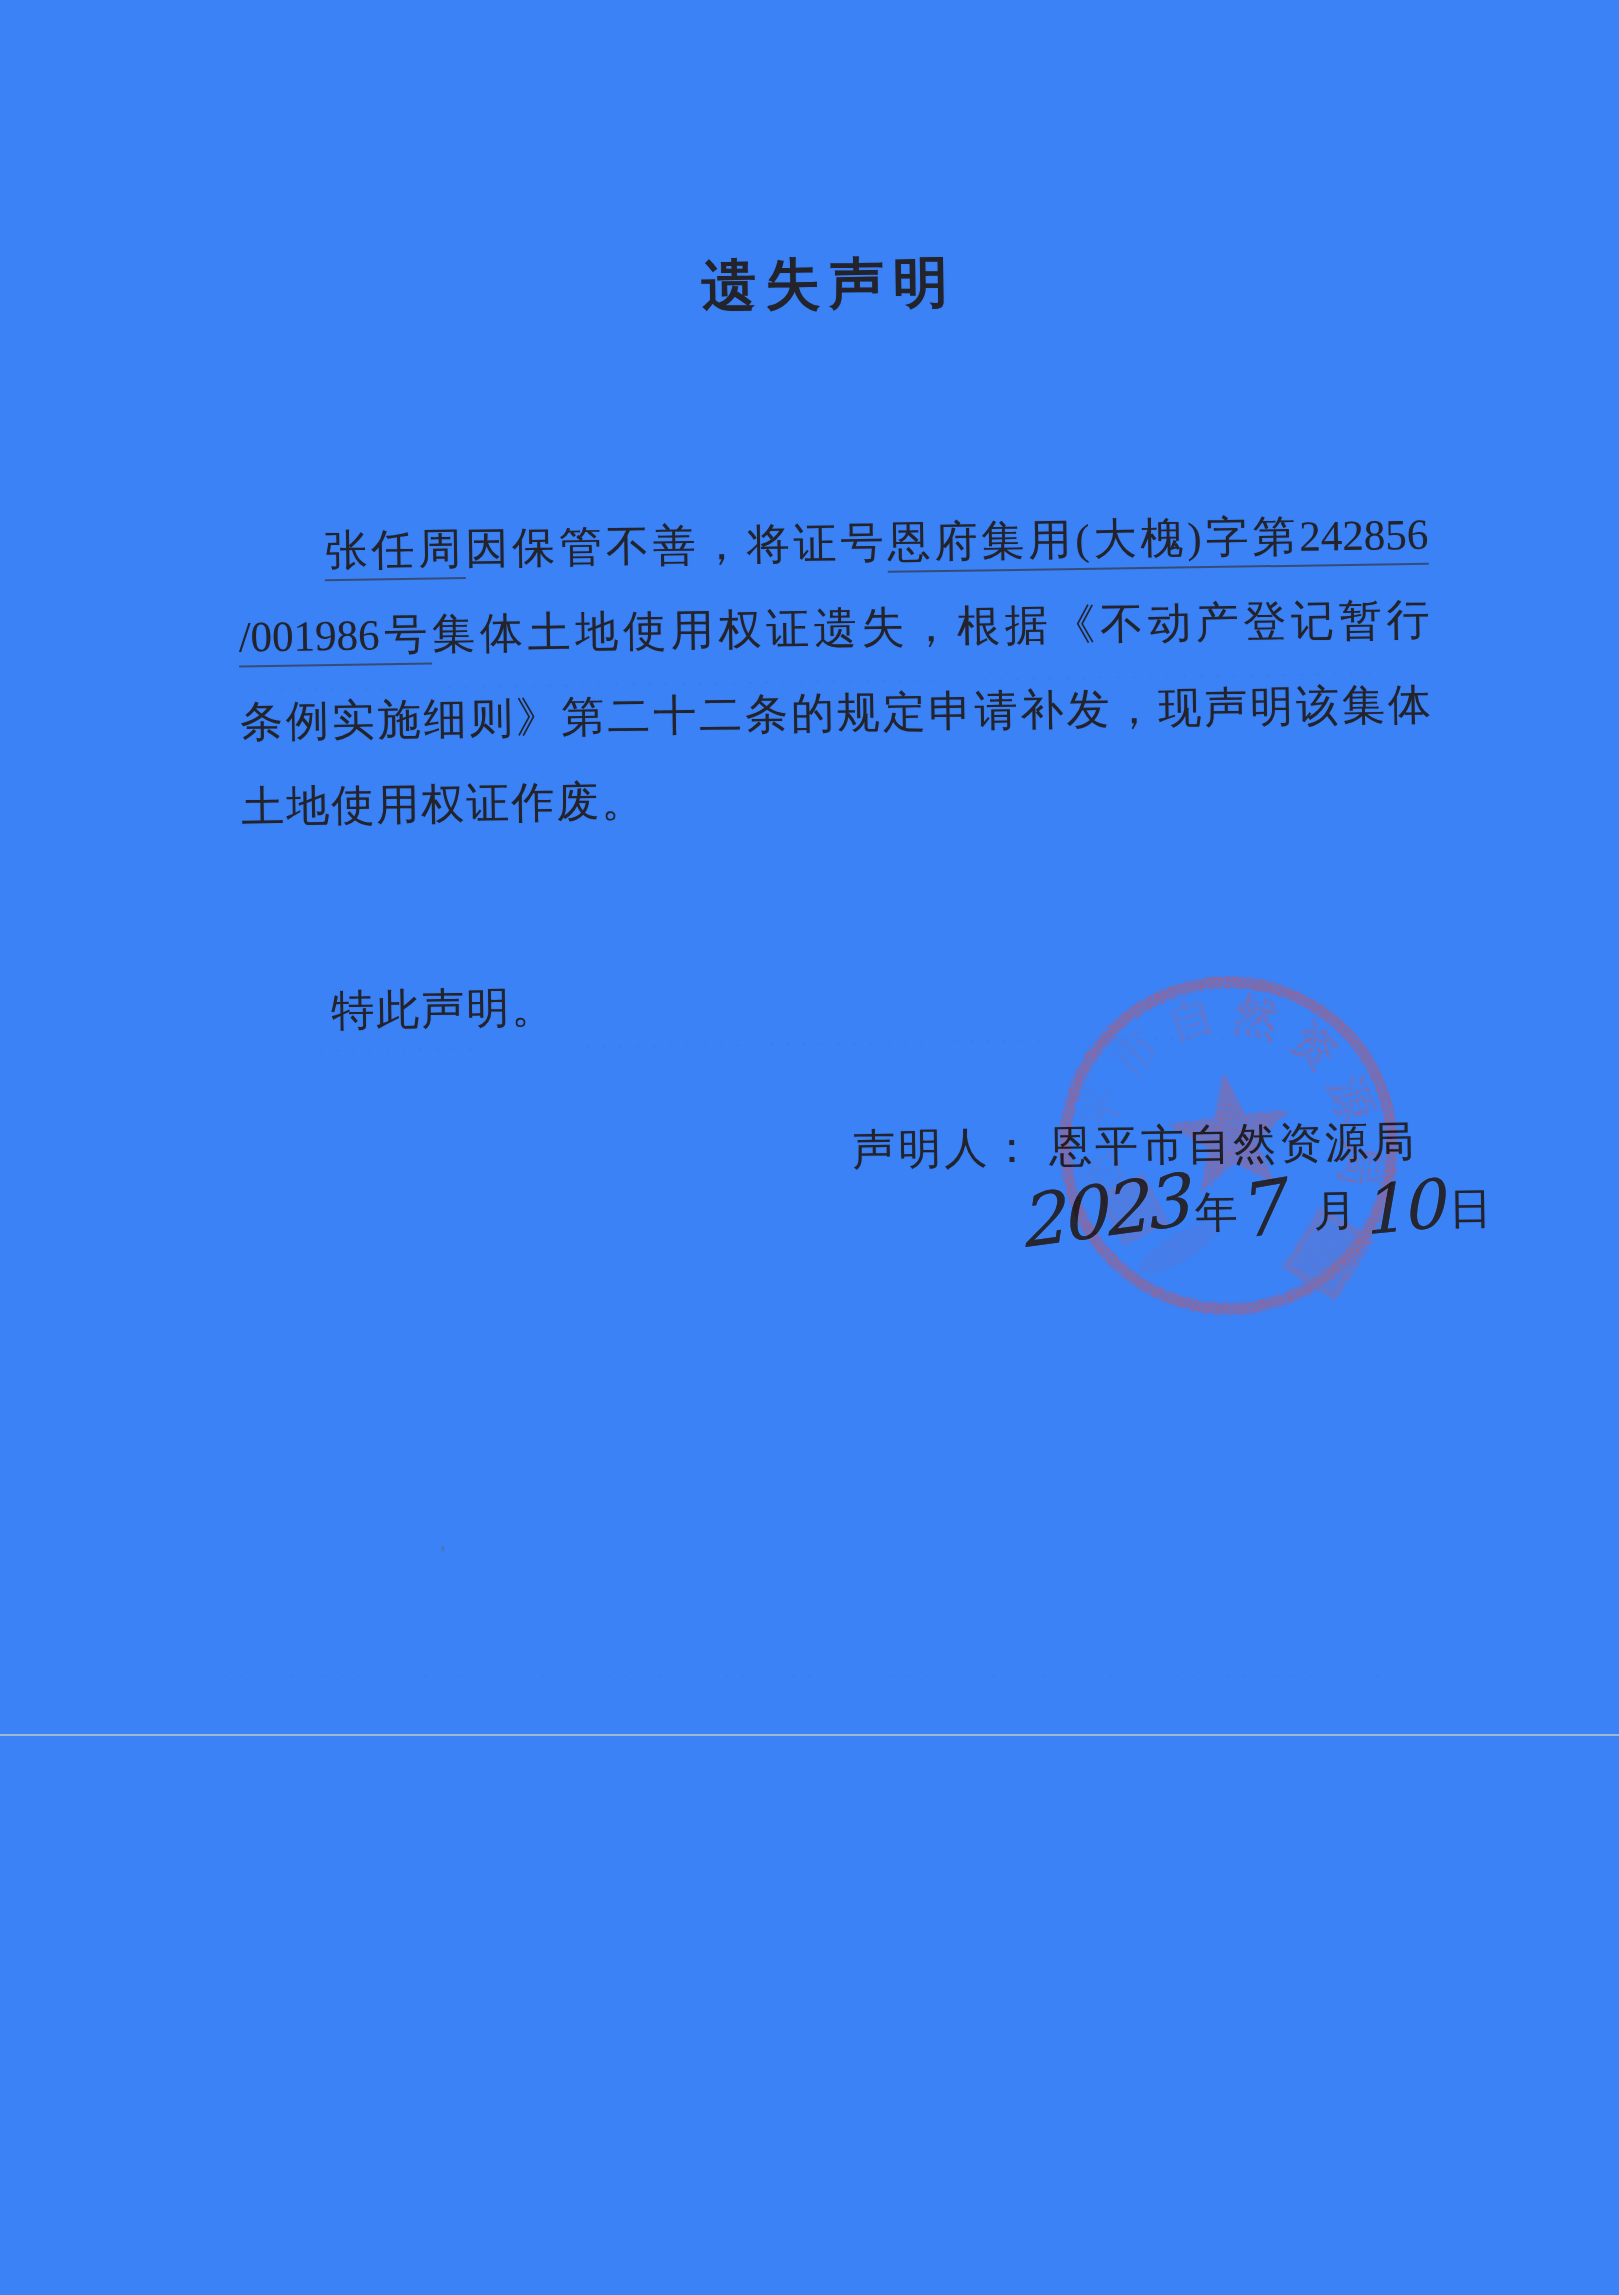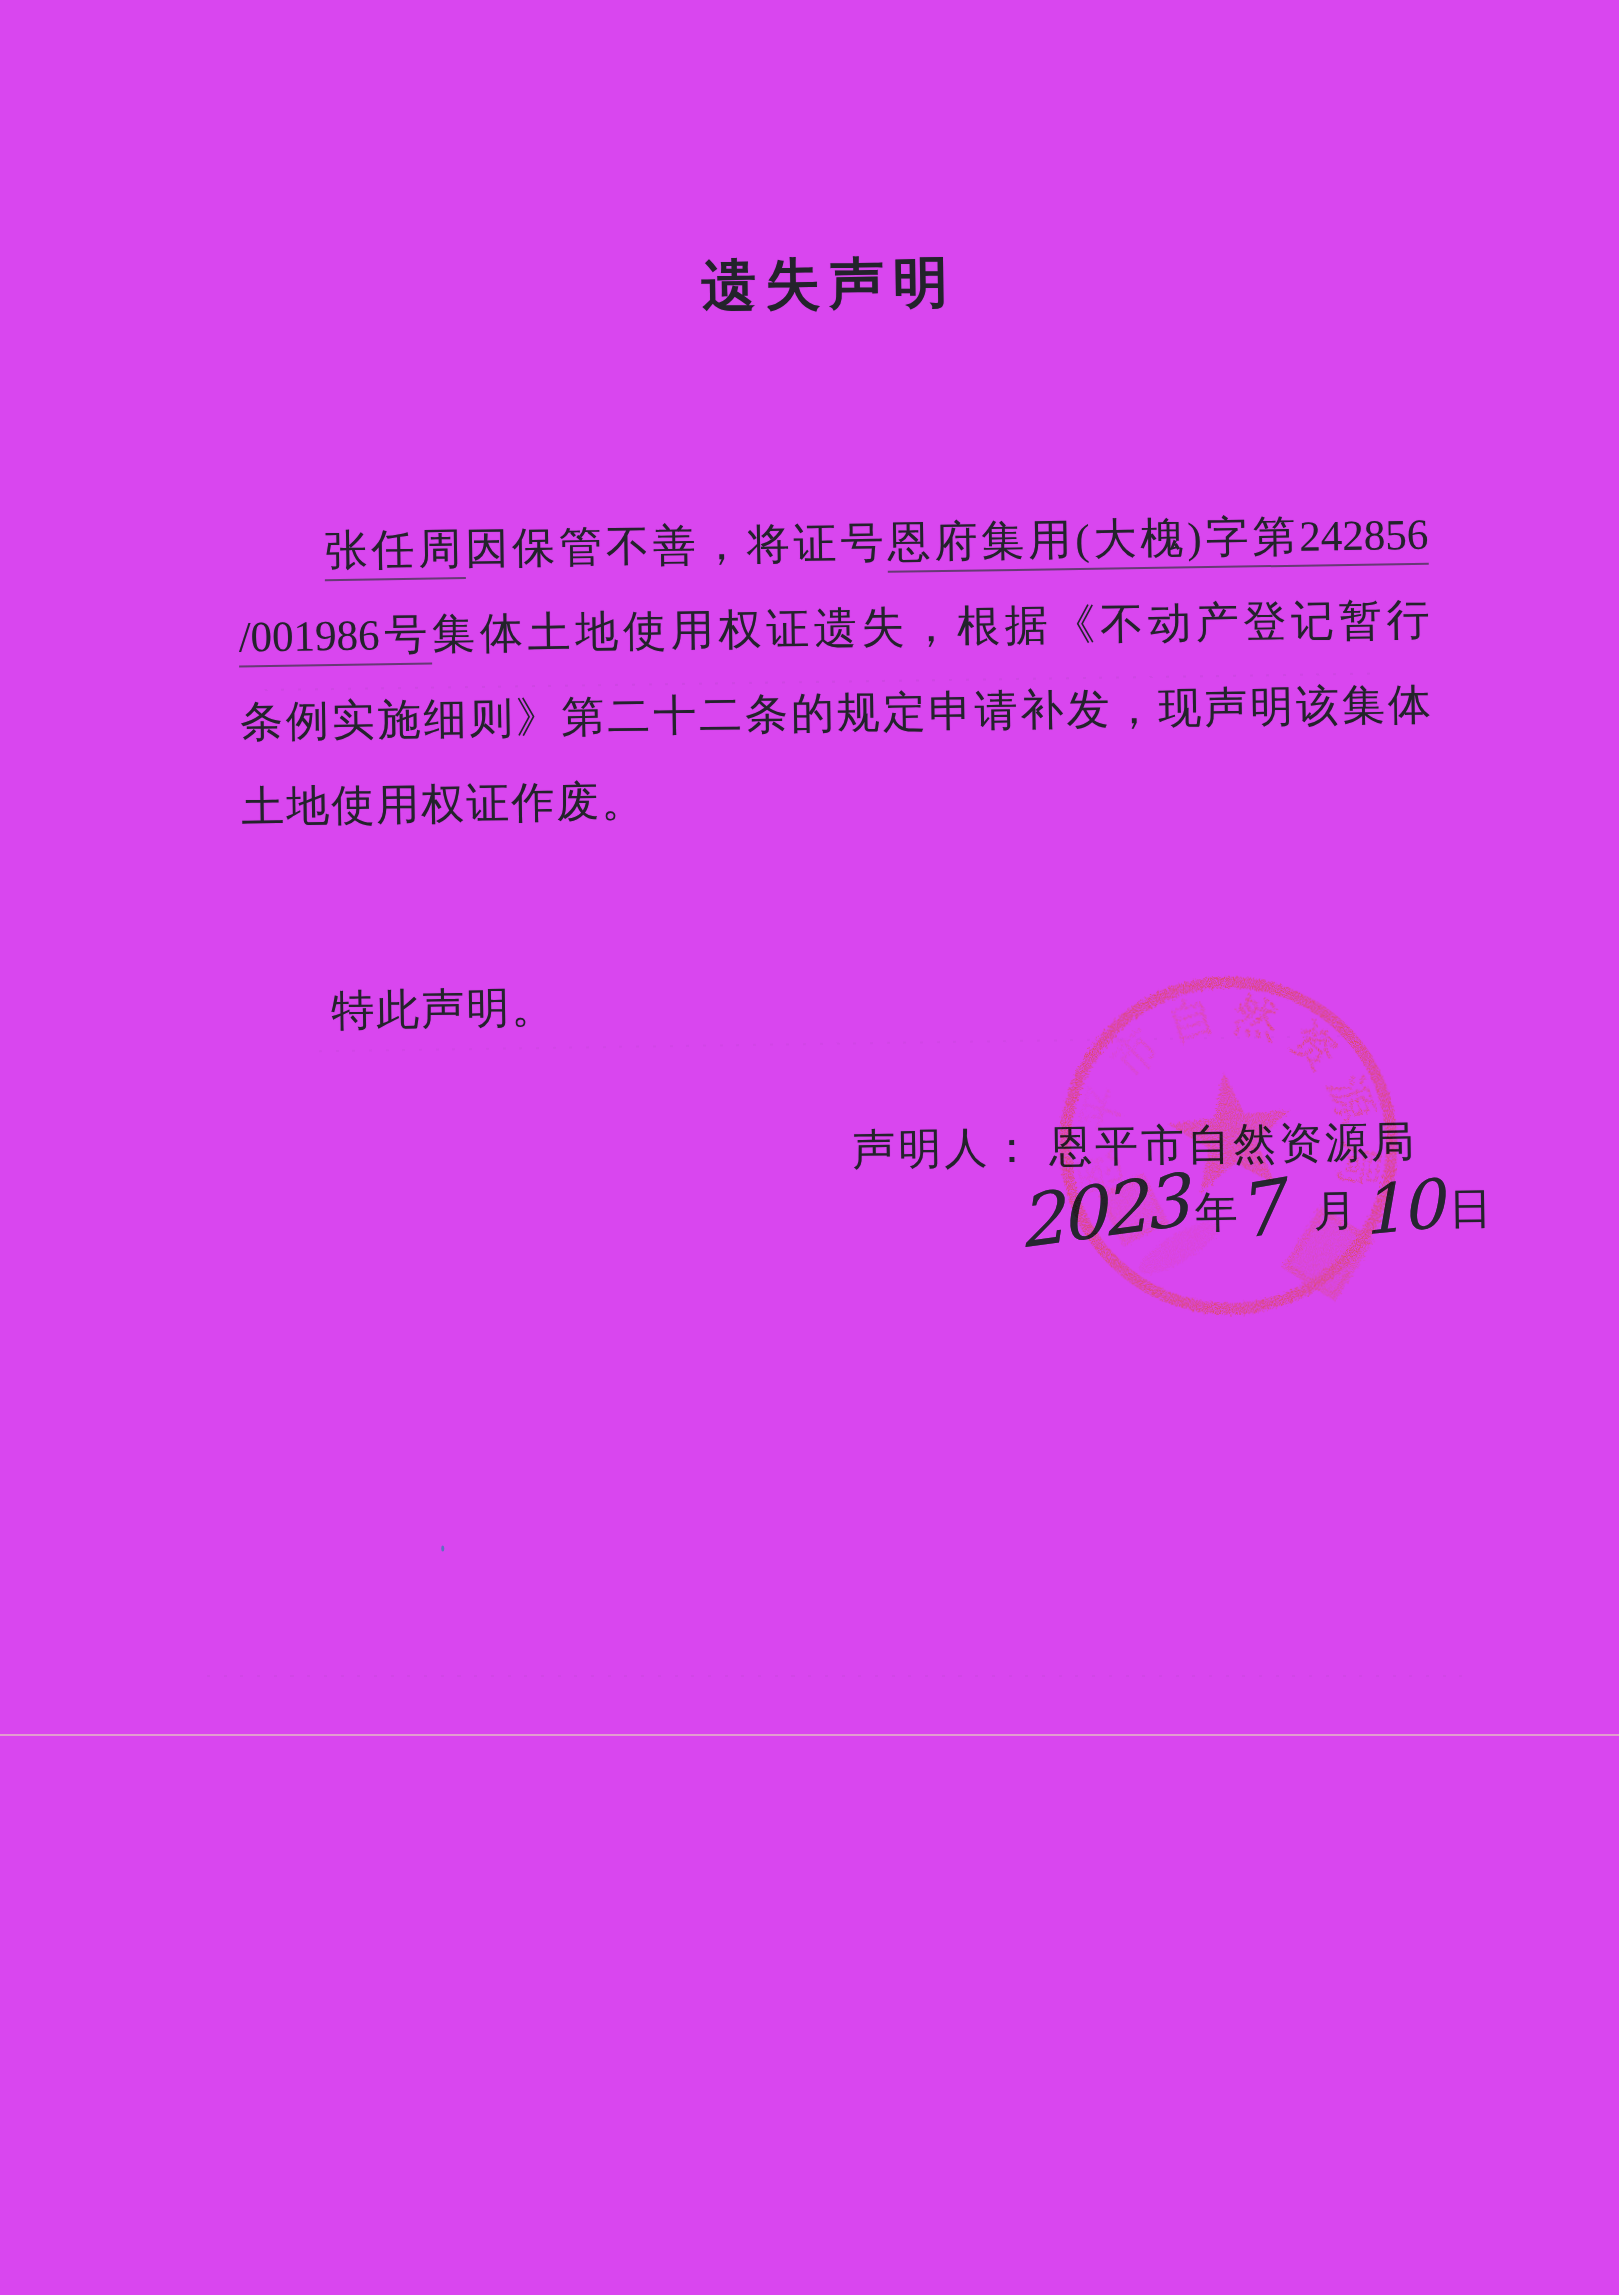--- a/index.html
+++ b/index.html
@@ -1,21 +1,21 @@
 <!DOCTYPE html>
 <html style="font-size:7.9px"><head>
 <meta charset="utf-8">
 <style>
   html, body { margin: 0; padding: 0; background: #ffffff; }
 
   .page {
     position: relative;
     width: 1620px;
     height: 2295px;
-    background: #d946ef;
+    background: #3b82f6;
     overflow: hidden;
     font-family: "Liberation Serif", "DejaVu Serif", serif;
     color: #23232b;
   }
 
   
   .tilt {
     position: absolute;
     inset: 0;
     transform: rotate(-0.85deg);

